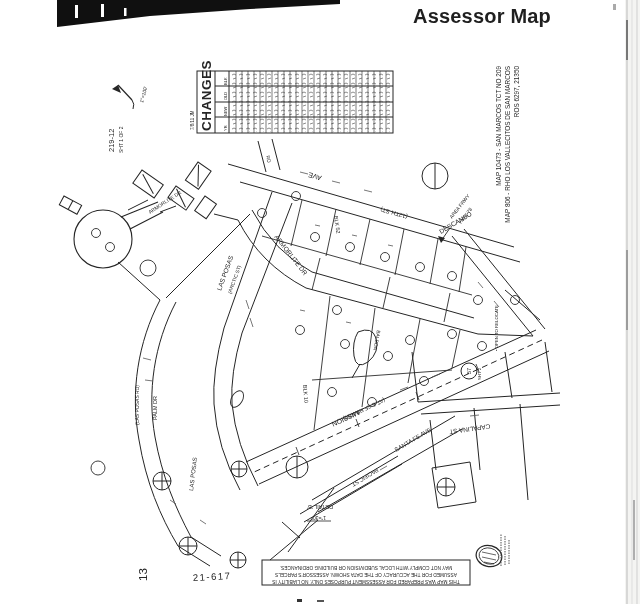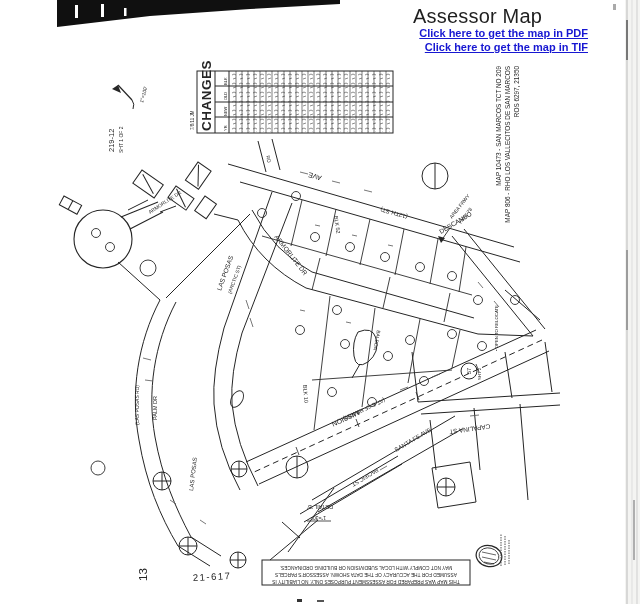--- a/index.html
+++ b/index.html
@@ -1,18 +1,18 @@
 <!DOCTYPE html>
 <html><head>
 <meta charset="utf-8">
 <style>
   html,body{margin:0;padding:0;background:#ffffff;}
   .page{position:relative;width:640px;height:604px;background:#ffffff;overflow:hidden;
         font-family:"Liberation Sans",sans-serif;}
-  .page-title{position:absolute;left:413px;top:5px;margin:0;font-size:20px;font-weight:400;
+  .page-title{position:absolute;left:413px;top:5px;margin:0;font-size:20px;font-weight:700;
         color:#1f1f1f;letter-spacing:0.2px;}
   .links{position:absolute;top:27px;right:52px;text-align:right;}
   .links a{display:block;font-size:11px;line-height:13.5px;font-weight:700;
         color:#1717d2;text-decoration:underline;cursor:pointer;}
   svg text{font-family:"Liberation Sans",sans-serif;fill:#262626;}
   svg{position:absolute;left:0;top:0;}
 </style>
 </head>
 <body>
 
@@ -245,18 +245,14 @@
     <ellipse cx="489" cy="556" rx="10" ry="8" transform="rotate(15 489 556)" stroke-width="0.8"></ellipse>
     <path d="M482,552 l14,3 M482,557 l14,3 M484,562 l10,2" stroke-width="0.7"></path>
     <path d="M501,566 V534 M505,565 V536 M509,564 V540" stroke="#444444" stroke-width="1.4" stroke-dasharray="1.5,1" opacity="0.65"></path>
   </g>
 
   <text transform="translate(147,581) rotate(-90)" font-size="11.5">13</text>
   <text transform="translate(193,581) rotate(-3)" font-size="9.5" letter-spacing="1.5">21-617</text>
 </svg>
 
 <h1 class="page-title">Assessor Map</h1>
-<div class="links">
-  <a href="#">Click here to get the map in PDF</a>
-  <a href="#">Click here to get the map in TIF</a>
+
 </div>
 
-</div>
-
 </body></html>

